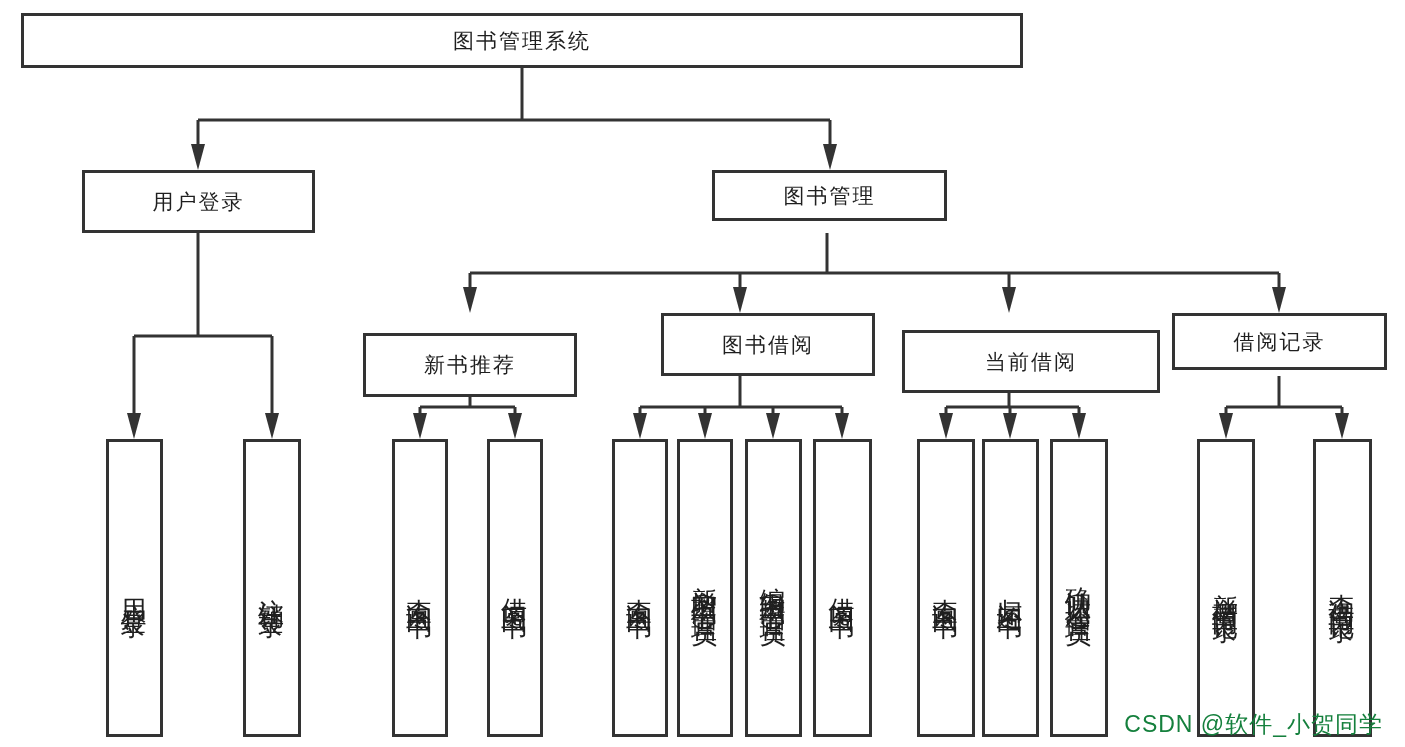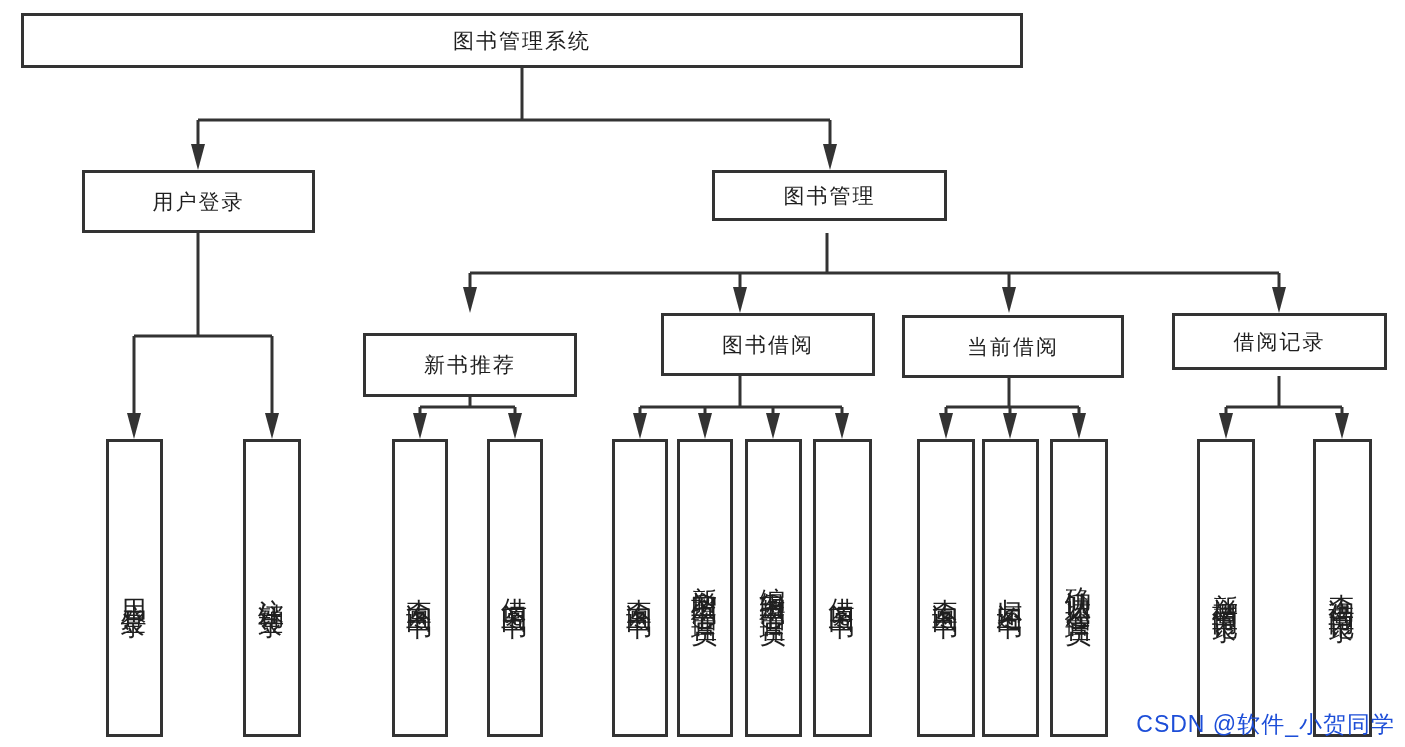--- a/index.html
+++ b/index.html
@@ -34,24 +34,24 @@
   }
   .vnode span {
     writing-mode: vertical-rl;
     text-orientation: mixed;
     font-size: 26px;
     letter-spacing: 5px;
     white-space: nowrap;
   }
   #watermark {
     position: absolute;
-    right: 10px;
+    right: 22px;
     bottom: 7px;
     font-size: 23px;
-    color: #1d4ed8;
+    color: #15803d;
     letter-spacing: 1px;
     white-space: nowrap;
     z-index: 5;
   }
 </style>
 </head>
 <body>
 
 <div id="canvas">
 
@@ -131,21 +131,21 @@
   <div class="node hnode" style="left:712px; top:170px; width:235px; height:51px;justify-content:center;">
     <span>图书管理</span>
   </div>
 
   <div class="node hnode" style="left:363px; top:313px; width:214px; height:64px;margin-top:20px;">
     <span>新书推荐</span>
   </div>
   <div class="node hnode" style="left:633px; top:313px; width:214px; height:63px;margin-left:28px;">
     <span>图书借阅</span>
   </div>
-  <div class="node hnode" style="left:902px; top:315px; width:222px; height:63px;">
+  <div class="node hnode" style="left:902px; top:330px; width:258px; height:63px;">
     <span>当前借阅</span>
   </div>
   <div class="node hnode" style="left:1172px; top:313px; width:215px; height:57px;">
     <span>借阅记录</span>
   </div>
 
   <div class="node vnode" style="left:106px; top:439px; width:57px; height:298px;">
     <span>用户登录</span>
   </div>
   <div class="node vnode" style="left:243px; top:439px; width:58px; height:298px;">

